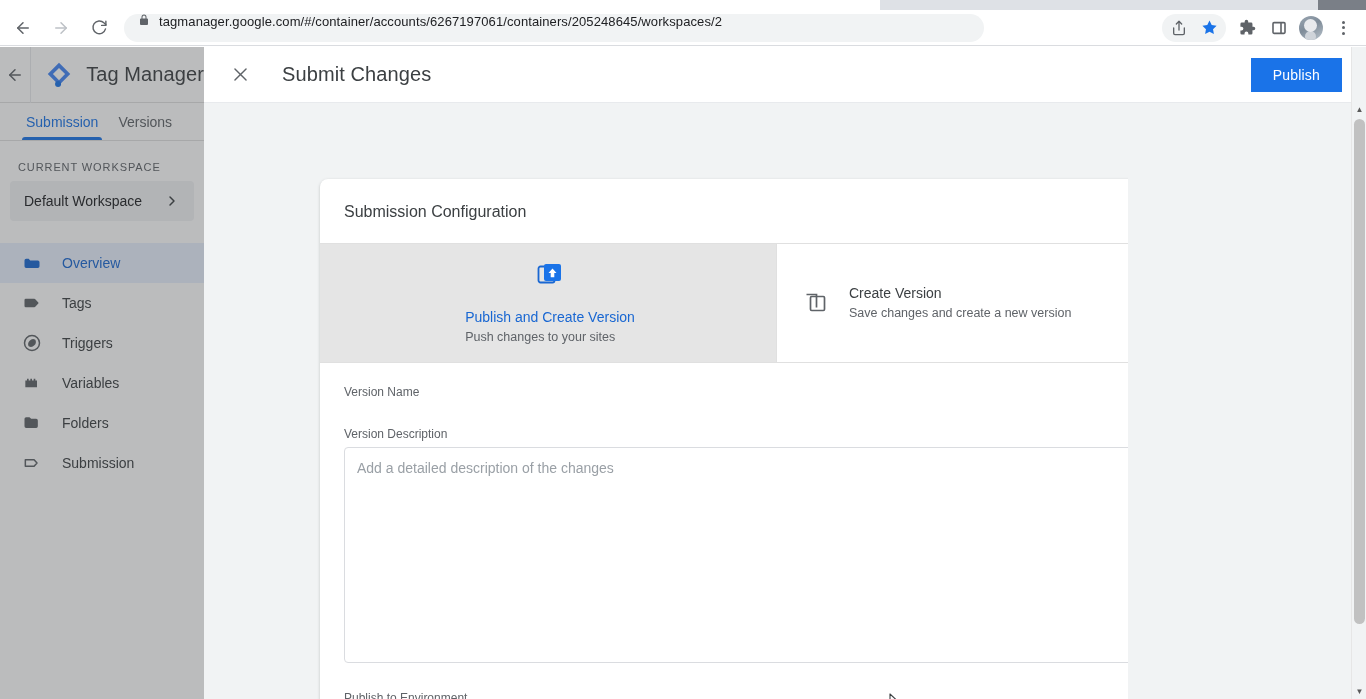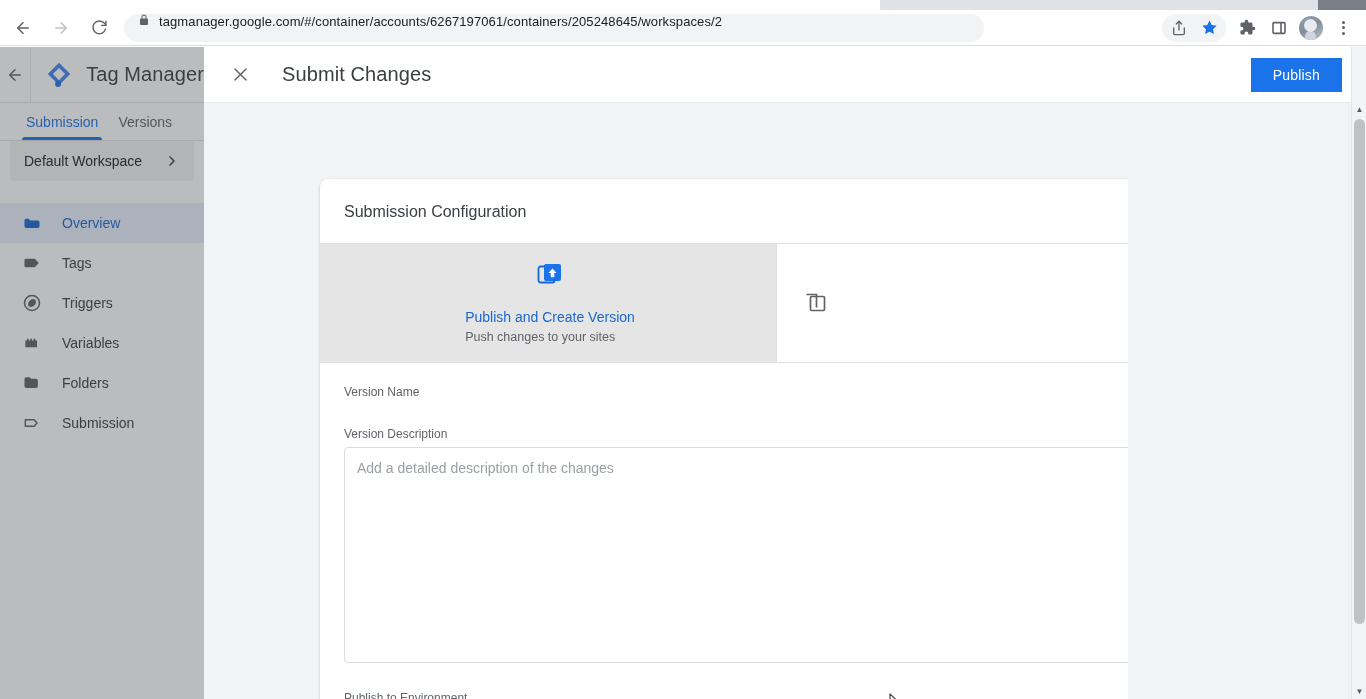--- a/index.html
+++ b/index.html
@@ -331,20 +331,21 @@
             <path d="M16 8.5 L22.5 15 L16 21.5 L9.5 15 Z" fill="#ffffff"></path>
             <circle cx="15" cy="25.5" r="3.2" fill="#1a73e8"></circle>
           </svg>
         </div>
         <div class="gtm-title">Tag Manager</div>
       </div>
       <div class="gtm-tabs">
         <div class="gtm-tab active">Submission</div>
         <div class="gtm-tab">Versions</div>
       </div>
+      <div class="cw-label">CURRENT WORKSPACE</div>
       <div class="ws-pill">
         <span class="ws-name">Default Workspace</span>
         <span class="ws-chev">
           <svg width="16" height="16" viewBox="0 0 24 24" fill="none" stroke="currentColor" stroke-width="2.2" stroke-linecap="round" stroke-linejoin="round">
               <polyline points="9 18 15 12 9 6"></polyline>
             </svg>
         </span>
       </div>
       <div class="nav-list">
 
@@ -437,20 +438,24 @@
                 <span class="opt-s" style="display:block">Push changes to your sites</span>
               </span>
             </div>
             <div class="opt right">
               <span class="opt-ic">
                 <svg width="26" height="26" viewBox="0 0 26 26" fill="none" stroke="#5f6368" stroke-width="1.7">
                   <path d="M3.5 4.5h10v13"></path>
                   <rect x="7.5" y="6.5" width="14" height="14" rx="1.2"></rect>
                 </svg>
               </span>
+              <span>
+                <span class="opt-t">Create Version</span>
+                <span class="opt-s" style="display:block">Save changes and create a new version</span>
+              </span>
             </div>
           </div>
 
           <div class="form">
             <div class="fld-label">Version Name</div>
 
             <div class="gap"></div>
 
             <div class="fld-label">Version Description</div>
             <div class="ta-wrap">

